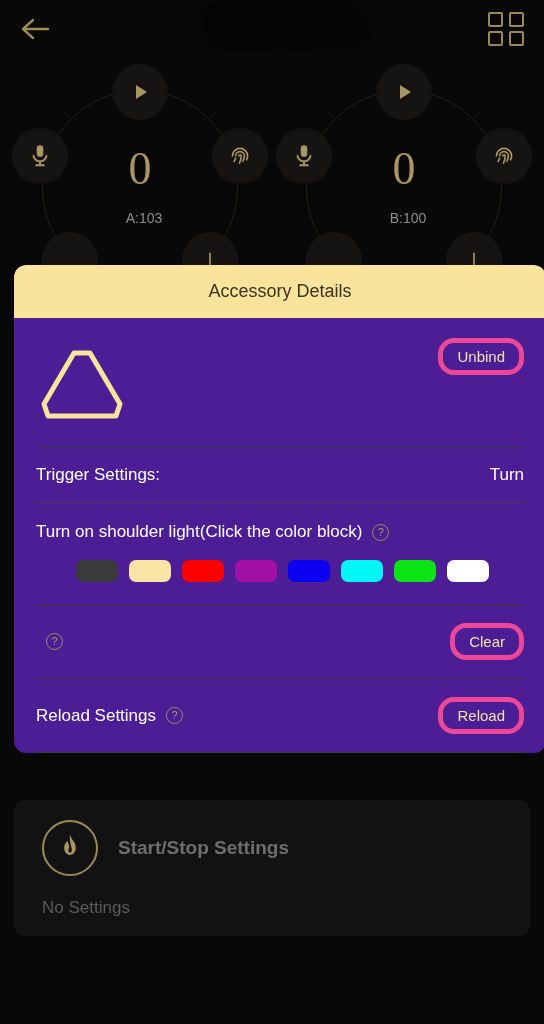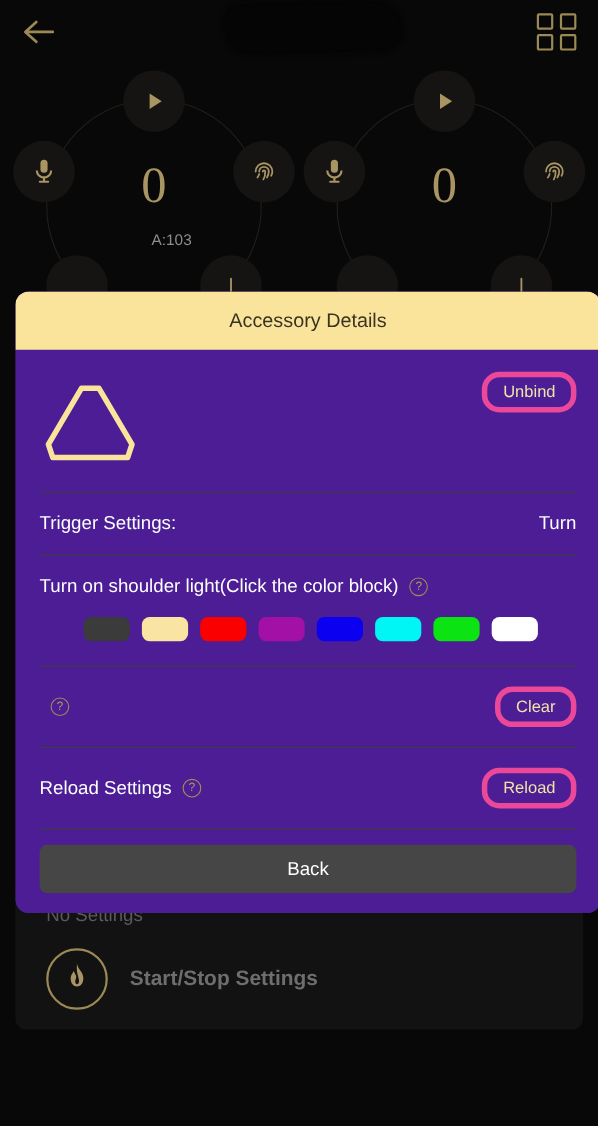--- a/index.html
+++ b/index.html
@@ -78,21 +78,21 @@
   .dial .value {
     position: absolute;
     left: 0; top: 78px; width: 272px;
     text-align: center;
     font-size: 46px;
     color: #a99463;
     font-family: "Liberation Serif", serif;
   }
   .dial .label {
     position: absolute;
-    left: 16px; top: 146px; width: 272px;
+    left: 4px; top: 146px; width: 272px;
     text-align: center;
     font-size: 14px;
     color: #8d8d8d;
   }
   .glyph { display: block; }
 
   
   #dialog {
     position: absolute;
     left: 14px; top: 265px;
@@ -320,34 +320,35 @@
       </svg>
     </div>
     <div class="node bl"></div>
     <div class="node br">
       <svg class="glyph" width="20" height="20" viewBox="0 0 24 24">
         <path d="M12 4 v16" stroke="#a99463" stroke-width="2" stroke-linecap="round"></path>
       </svg>
     </div>
 
     <div class="value">0</div>
+    <div class="label">B:100</div>
   </div>
 
   <div id="startstop-panel">
-    <div id="no-settings">No Settings</div>
     <div id="startstop-head">
       <div id="flame-icon">
         <svg width="28" height="30" viewBox="0 0 24 26">
           <path d="M12 1 C13 6 17 7.5 17 12.5 C17 16.6 14.8 19 12 19 C9.2 19 7 16.6 7 12.5
                    C7 9.8 8.6 8.4 9.6 6.5 C10.1 9.2 11.4 9.6 11.4 11.6 C11.4 12.8 10.6 13.6 10.6 14.8
                    C10.6 16.3 11.3 17.2 12 17.2 C12.7 17.2 13.6 16.3 13.6 14.6 C13.6 11.2 11.2 9 12 1 Z" fill="#a99463"></path>
         </svg>
       </div>
       <div id="startstop-title">Start/Stop Settings</div>
     </div>
+    <div id="no-settings">No Settings</div>
   </div>
 
   <div id="dialog">
 
     <div id="dialog-header">
       <div id="dialog-title">Accessory Details</div>
     </div>
 
     <div id="dialog-body">
 
@@ -402,18 +403,17 @@
       <div class="row">
         <span class="row-label">
           <span>Reload Settings</span>
           <span class="help-icon">?</span>
         </span>
         <button class="pill-btn">Reload</button>
       </div>
 
       <div class="divider"></div>
 
-      <div id="back-button">Back</div>
 
     </div>
   </div>
 
 </div>
 
 </body></html>

